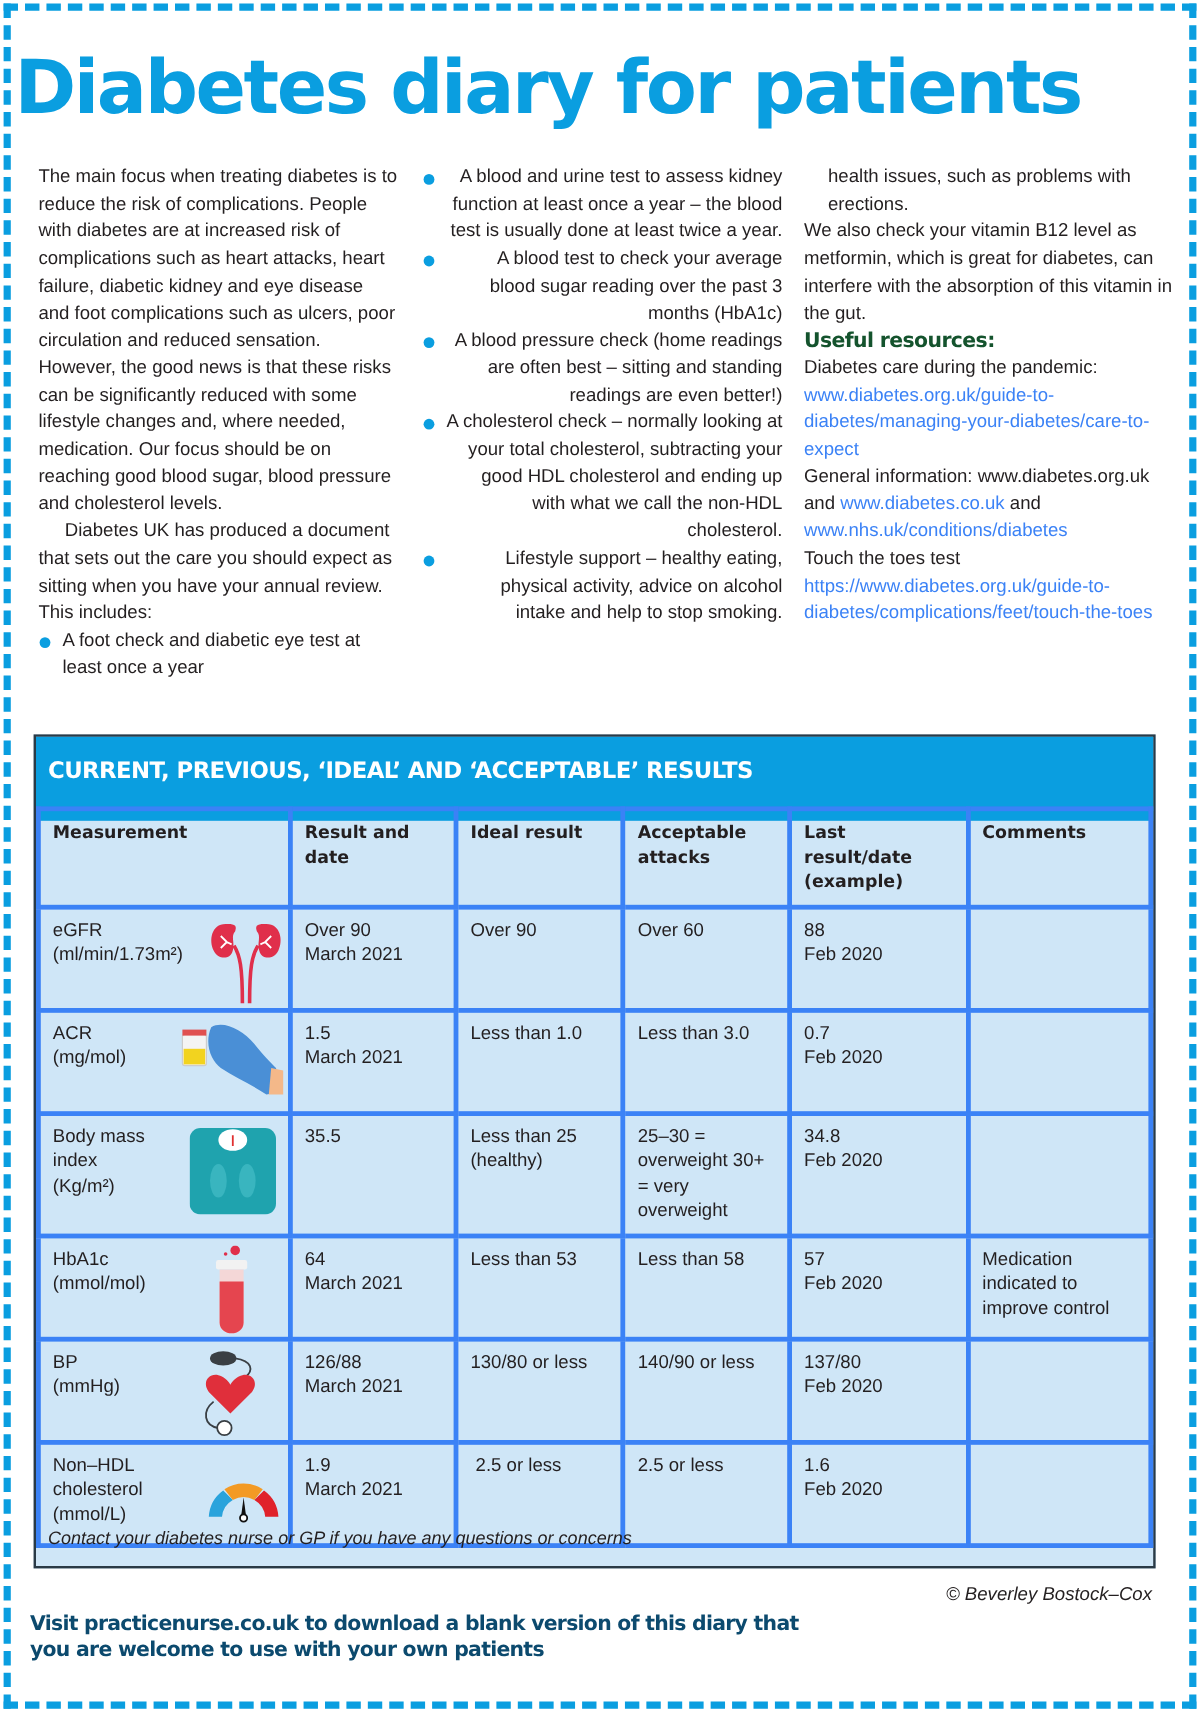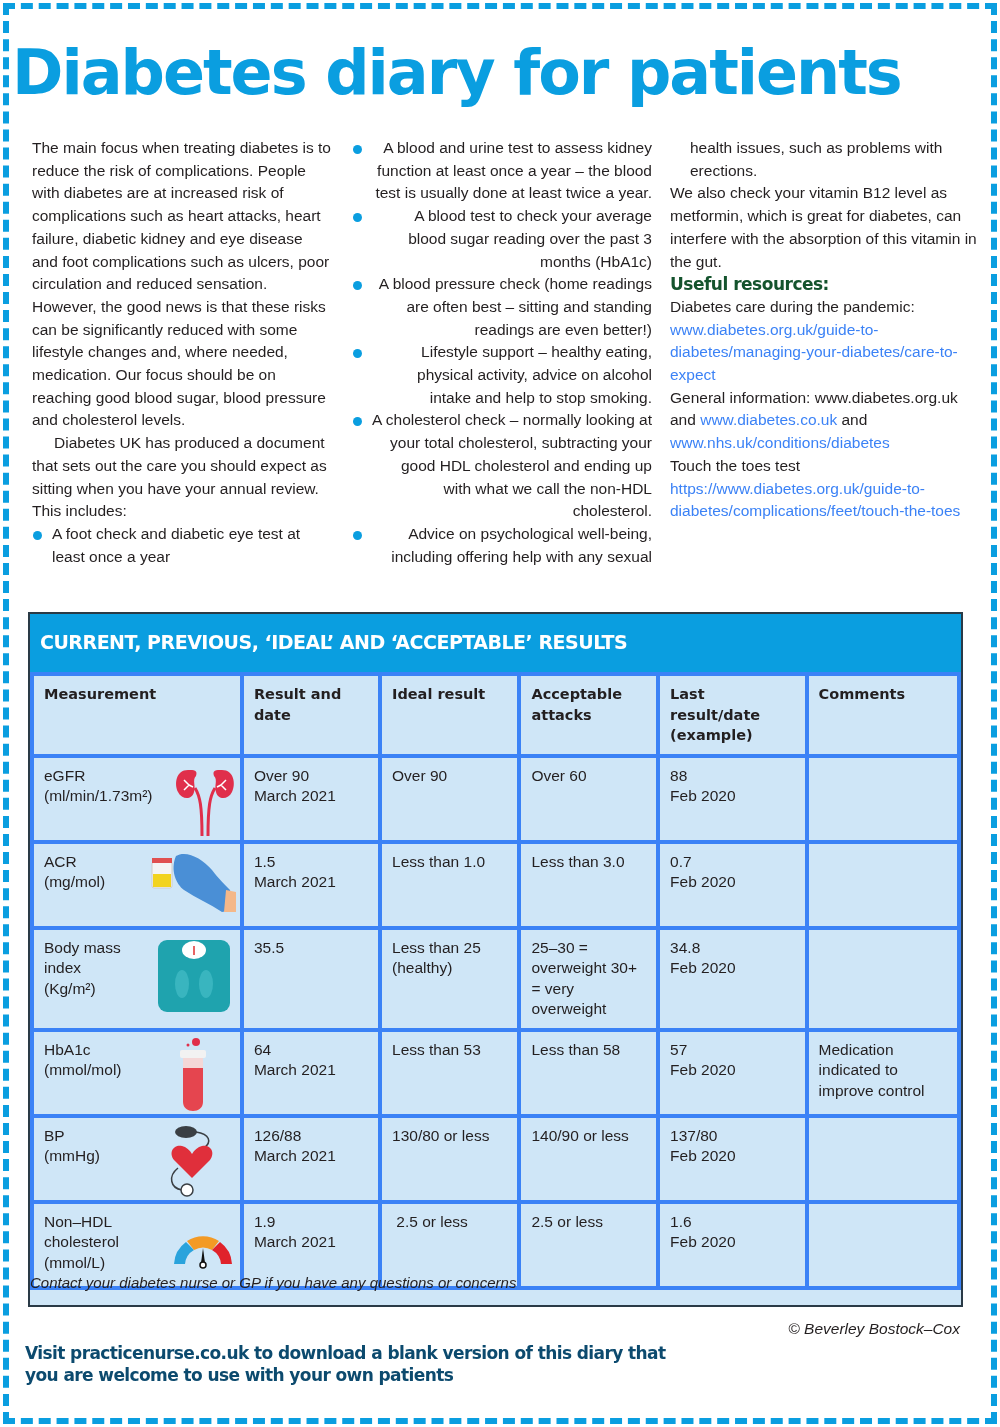--- a/index.html
+++ b/index.html
@@ -12,29 +12,29 @@
   .c1 { left: 32px; width: 300px; }
   .c2 { left: 352px; width: 300px; text-align: right; }
   .c3 { left: 670px; width: 310px; }
   .indent { text-indent: 22px; }
   .bul { position: relative; padding-left: 20px; }
   .bul::before { content: ""; position: absolute; left: 1px; top: 8px; width: 9px; height: 9px; border-radius: 50%; background: #0a9ee0; }
   .cont { padding-left: 20px; }
   .res-h { font-family: "DejaVu Sans", sans-serif; font-weight: bold; font-size: 17px; color: #14532d; margin-top: 21px; letter-spacing: -0.5px; }
   .link { color: #3b82f6; }
   .tbl { position: absolute; left: 28px; top: 612px; width: 935px; height: 695px; border: 2px solid #2a3a46; background: #cfe6f7; }
-  .tbl-title { position: absolute; left: 0; top: 0; width: 931px; height: 58px; background: #0a9ee0; color: #fff; font-family: "DejaVu Sans", sans-serif; font-weight: bold; font-size: 19px; letter-spacing: -0.5px; padding: 17px 0 0 10px; }
+  .tbl-title { position: absolute; left: 0; top: 0; width: 931px; height: 70px; background: #0a9ee0; color: #fff; font-family: "DejaVu Sans", sans-serif; font-weight: bold; font-size: 19px; letter-spacing: -0.5px; padding: 17px 0 0 10px; }
   table { position: absolute; left: 0; top: 58px; border-collapse: collapse; width: 931px; }
   td, th { border: 4px solid #3b82f6; vertical-align: top; text-align: left; font-size: 15.5px; line-height: 20.5px; padding: 8px 10px; }
   th { font-family: "DejaVu Sans", sans-serif; font-weight: bold; font-size: 14.5px; height: 59px; }
   tr.r { height: 86px; }
   tr.rtall { height: 102px; }
   td.meas { position: relative; }
   .icon { position: absolute; }
-  .tbl-foot { position: absolute; left: 0; top: 660px; font-style: italic; font-size: 15px; }
+  .tbl-foot { position: absolute; left: 10px; top: 660px; font-style: italic; font-size: 15px; }
   .copy { position: absolute; right: 40px; top: 1320px; font-style: italic; font-size: 15.5px; }
   .visit { position: absolute; left: 25px; top: 1342px; font-family: "DejaVu Sans", sans-serif; font-weight: bold; font-size: 17px; line-height: 22px; color: #0c4a6e; letter-spacing: -0.6px; width: 660px; }
   .ln { display: block; }
 </style>
 </head>
 <body>
 
 <div class="frame"></div>
 
 <h1 class="title">Diabetes diary for patients</h1>
@@ -42,23 +42,22 @@
 <div class="col c1">
   <p>The main focus when treating diabetes is to reduce the risk of complications.  People with diabetes are at increased risk of complications such as heart attacks, heart failure, diabetic kidney and eye disease and foot complications such as ulcers, poor circulation and reduced sensation. However, the good news is that these risks can be significantly reduced with some lifestyle changes and, where needed, medication.  Our focus should be on reaching good blood sugar, blood pressure and cholesterol levels.</p>
   <p class="indent">Diabetes UK has produced a document that sets out the care you should expect as sitting when you have your annual review.  This includes:</p>
   <p class="bul">A foot check and diabetic eye test at least once a year</p>
 </div>
 
 <div class="col c2">
   <p class="bul">A blood and urine test to assess kidney function at least once a year – the blood test is usually done at least twice a year.</p>
   <p class="bul">A blood test to check your average blood sugar reading over the past 3 months (HbA1c)</p>
   <p class="bul">A blood pressure check (home readings are often best – sitting and standing readings are even better!)</p>
+  <p class="bul">A cholesterol check – normally looking at your total cholesterol, subtracting your good HDL cholesterol and ending up with what we call the non-HDL cholesterol.</p>
   <p class="bul">Lifestyle support – healthy eating, physical activity, advice on alcohol intake and help to stop smoking.</p>
-  <p class="bul">A cholesterol check – normally looking at your total cholesterol, subtracting your good HDL cholesterol and ending up with what we call the non-HDL cholesterol.</p>
-  <p class="bul">Advice on psychological well-being, including offering help with any sexual</p>
 </div>
 
 <div class="col c3">
   <p class="cont">health issues, such as problems with erections.</p>
   <p>We also check your vitamin B12 level as metformin, which is great for diabetes, can interfere with the absorption of this vitamin in the gut.</p>
   <p class="res-h">Useful resources:</p>
   <p>Diabetes care during the pandemic:</p>
   <p class="link">www.diabetes.org.uk/guide-to-diabetes/managing-your-diabetes/care-to-expect</p>
   <p>General information: www.diabetes.org.uk</p>
   <p><span>and</span> <span class="link">www.diabetes.co.uk</span> <span>and</span></p>

